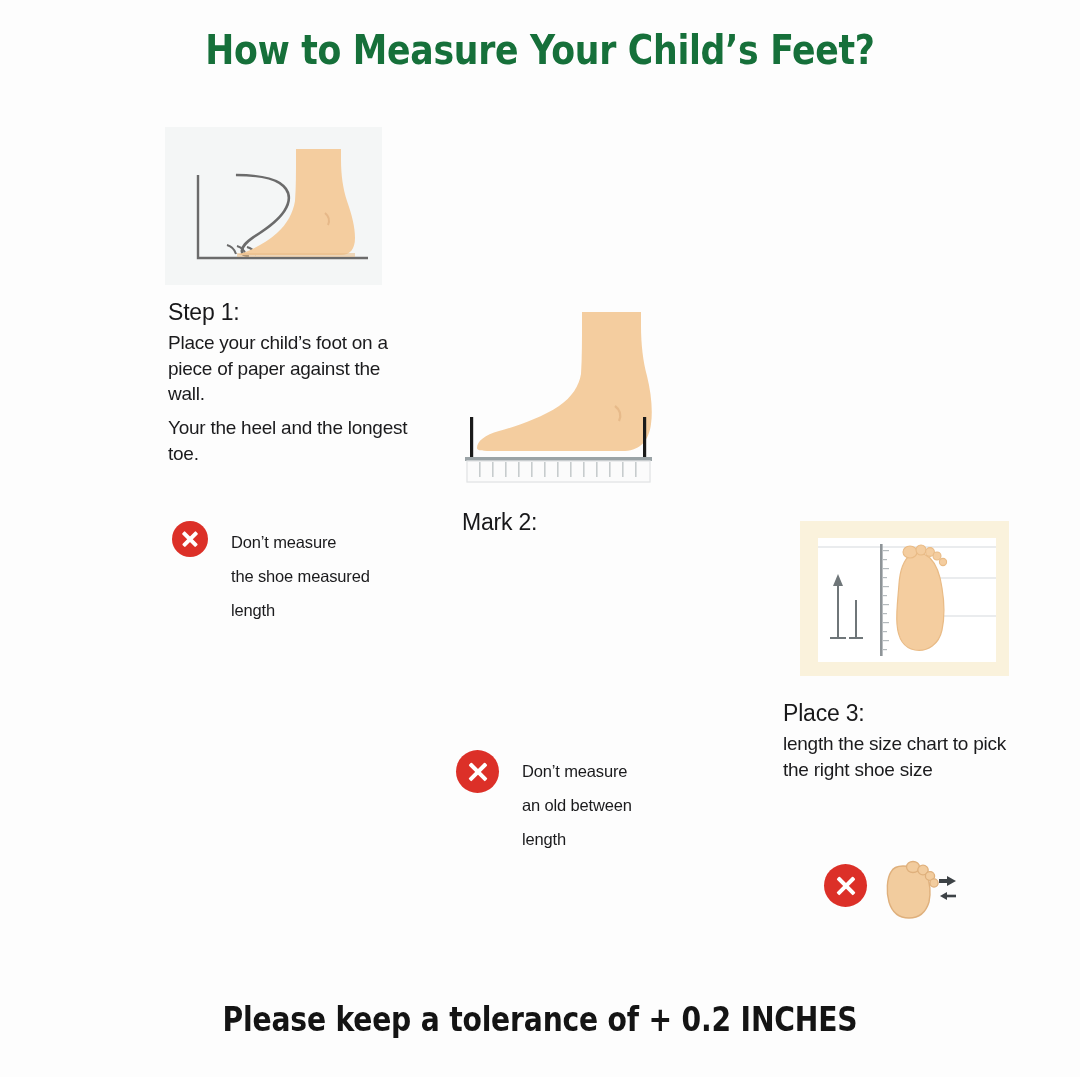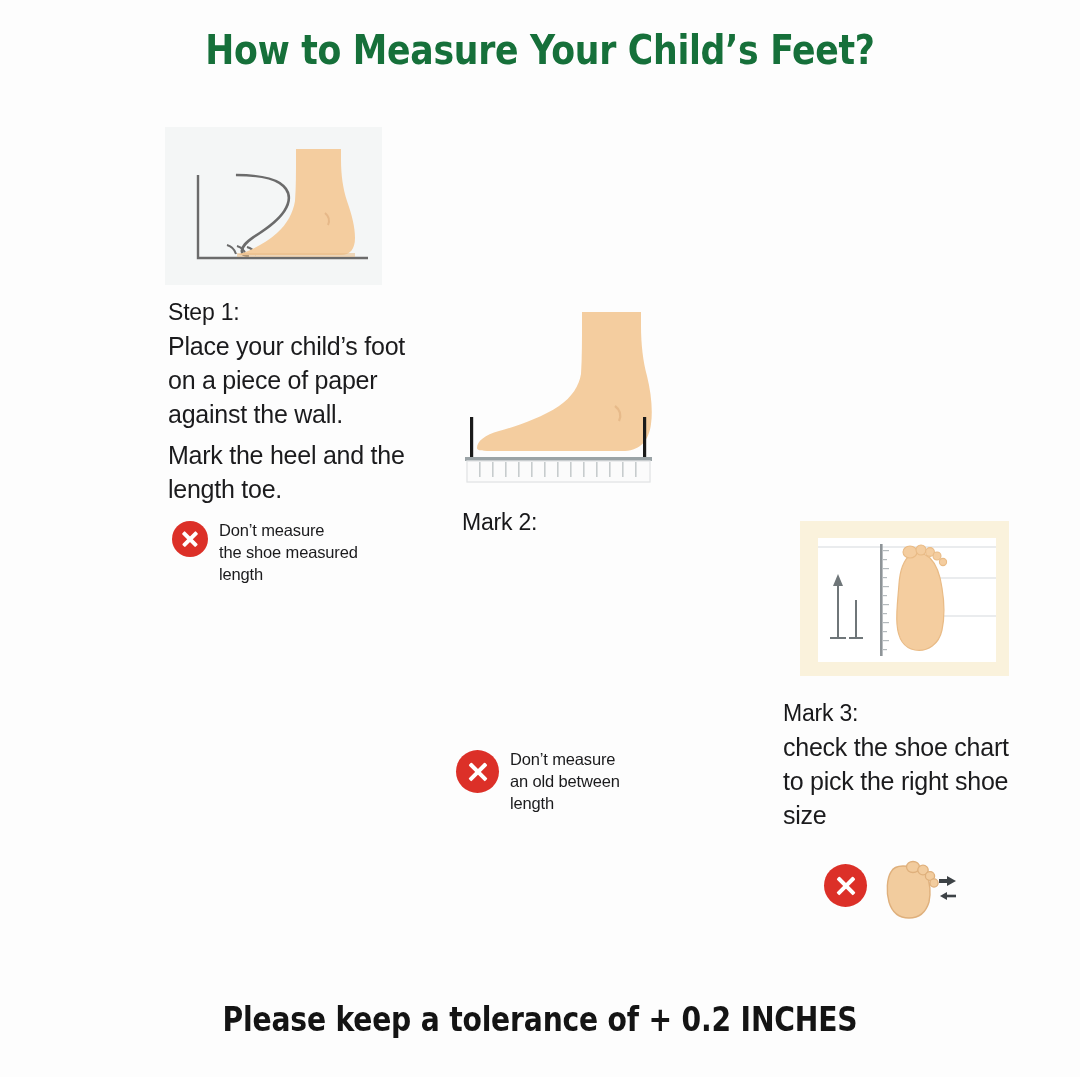--- a/index.html
+++ b/index.html
@@ -56,21 +56,21 @@
   
   .step-block { position: absolute; }
   .step-heading {
     font-size: 23px;
     font-weight: normal;
     color: #18181a;
     margin: 0 0 4px 0;
     letter-spacing: -0.2px;
   }
   .step-body {
-    font-size: 25px;
+    font-size: 19px;
     line-height: 1.35;
     color: #1b1b1d;
     letter-spacing: -0.25px;
   }
   .step-body p { margin: 0; }
   .step-body p + p { margin-top: 8px; }
 
   
   .warn-row {
     position: absolute;
@@ -101,21 +101,21 @@
   .warn-icon.big::before, .warn-icon.big::after { width: 23px; height: 4.2px; }
   .warn-icon::before { transform: translate(-50%,-50%) rotate(45deg); }
   .warn-icon::after  { transform: translate(-50%,-50%) rotate(-45deg); }
   .warn-text {
     font-size: 16.5px;
     line-height: 1.33;
     color: #1b1b1d;
     letter-spacing: -0.15px;
     padding-top: 1px;
   }
-  .warn-text p { margin: 0; }
+  .warn-text p { margin: 12px; }
 
   
   .panel { position: absolute; overflow: hidden; }
   #panel-step1 {
     left: 165px; top: 127px;
     width: 217px; height: 158px;
     background: #f4f6f6;
   }
   #panel-step2 {
     left: 455px; top: 300px;
@@ -175,21 +175,21 @@
       <path d="M160 86 q6 5 3 12" fill="none" stroke="#e3b484" stroke-width="2" opacity="0.85"></path>
 
       <rect x="72" y="126" width="118" height="4" fill="#e8bb87" opacity="0.55"></rect>
     </svg>
   </div>
 
   <div class="step-block" id="step1-text" style="left:168px; top:299px; width:240px;">
     <div class="step-heading">Step 1:</div>
     <div class="step-body">
       <p>Place your child’s foot on a piece of paper against the wall.</p>
-      <p>Mark the heel and the length toe.</p>
+      <p>Your the heel and the longest toe.</p>
     </div>
   </div>
 
   <div class="warn-row" id="warn1" style="left:172px; top:519px; width:215px;">
     <div class="warn-icon"></div>
     <div class="warn-text">
       <p>Don’t measure</p>
       <p>the shoe measured</p>
       <p>length</p>
     </div>
@@ -295,23 +295,23 @@
           <ellipse cx="103" cy="12" rx="5" ry="5" fill="#f4cd9f" stroke="#e9bb86" stroke-width="1.1"></ellipse>
           <ellipse cx="112" cy="14" rx="4.4" ry="4.4" fill="#f4cd9f" stroke="#e9bb86" stroke-width="1.1"></ellipse>
           <ellipse cx="119" cy="18" rx="4" ry="4" fill="#f4cd9f" stroke="#e9bb86" stroke-width="1.1"></ellipse>
           <ellipse cx="125" cy="24" rx="3.6" ry="3.6" fill="#f4cd9f" stroke="#e9bb86" stroke-width="1.1"></ellipse>
         </g>
       </svg>
     </div>
   </div>
 
   <div class="step-block" id="step3-text" style="left:783px; top:700px; width:235px;">
-    <div class="step-heading">Mark 3:</div>
+    <div class="step-heading">Place 3:</div>
     <div class="step-body">
-      <p>check the shoe chart to pick the right shoe size</p>
+      <p>length the size chart to pick the right shoe size</p>
     </div>
   </div>
 
   <div class="warn-row" id="warn3" style="left:824px; top:862px;">
     <div class="warn-icon big"></div>
   </div>
 
   <div id="warn3-foot">
     <svg width="74" height="66" viewBox="0 0 74 66" aria-hidden="true">
 

